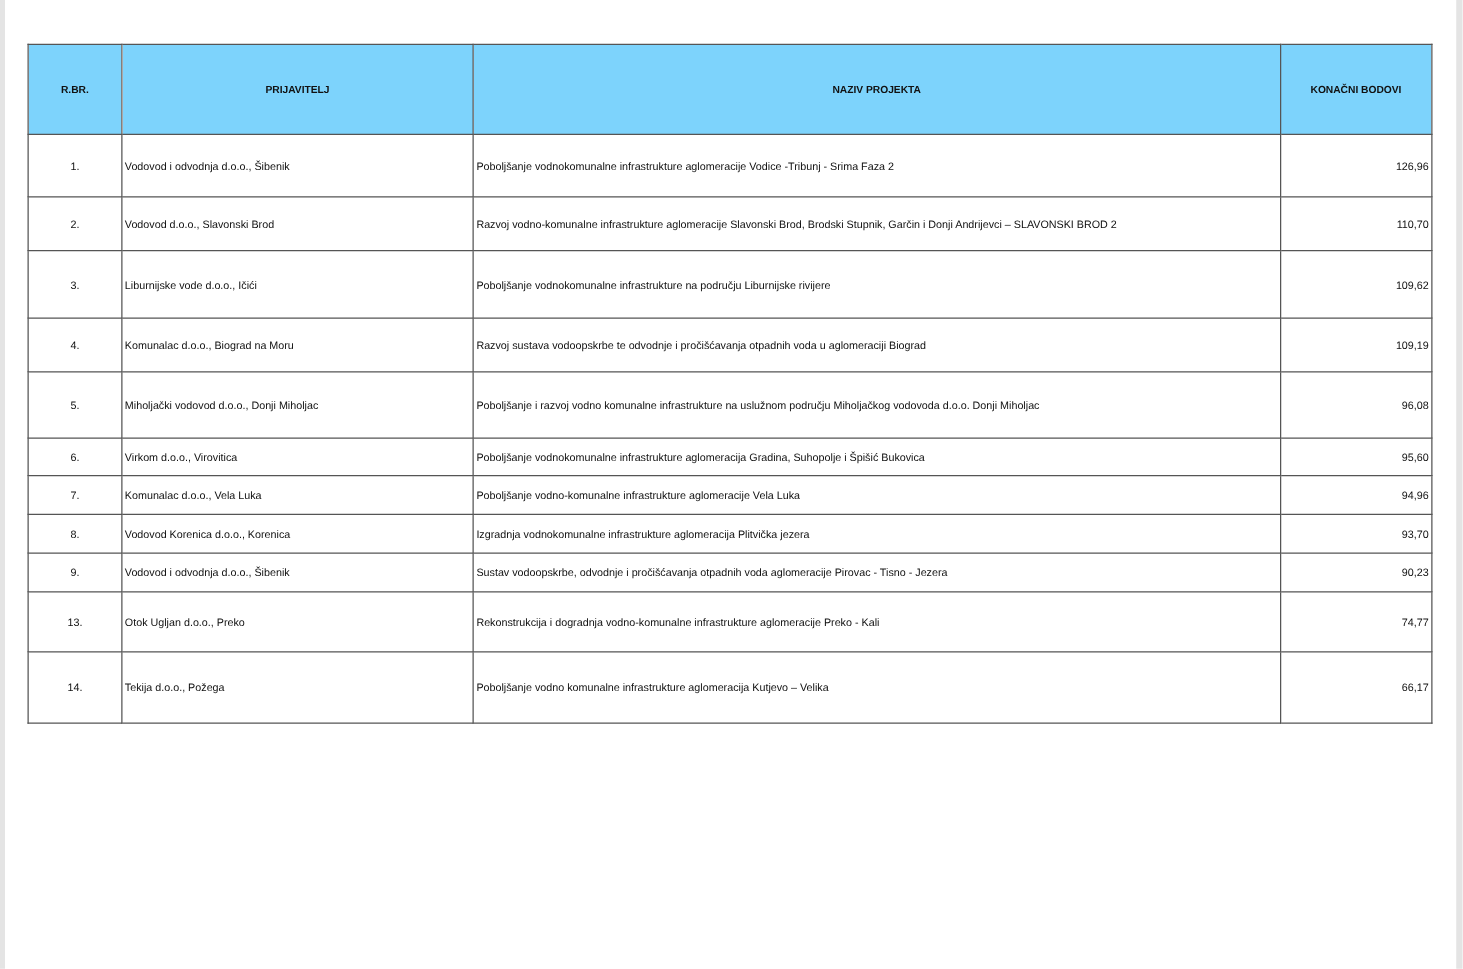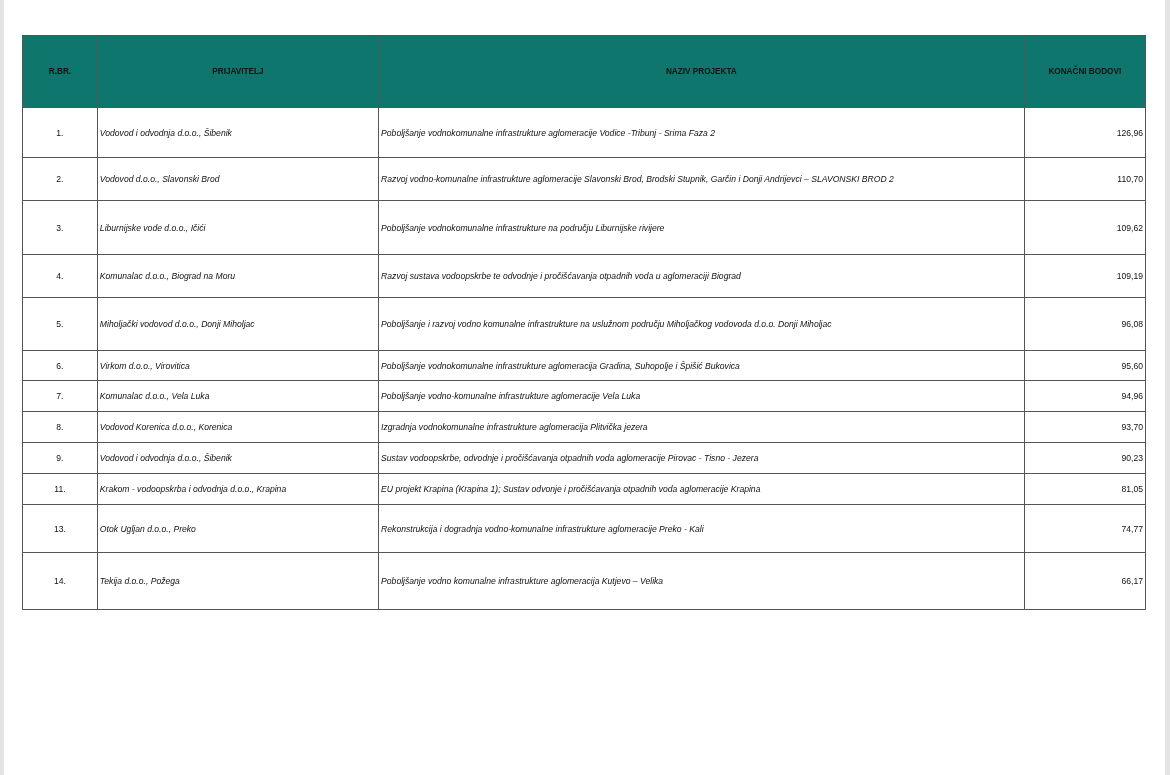--- a/index.html
+++ b/index.html
@@ -20,32 +20,32 @@
     color: #111;
   }
   table.results th, table.results td {
     border: 1px solid #555;
     padding: 0 2px;
     vertical-align: middle;
     overflow: hidden;
     white-space: nowrap;
   }
   table.results th {
-    background: #0f766e;
+    background: #7dd3fc;
     font-weight: bold;
     text-align: center;
     height: 71px;
     font-size: 8.2px;
   }
   .c-rbr { width: 74px; }
   .c-prij { width: 278px; }
   .c-naziv { width: 638px; }
   .c-bod { width: 120px; }
   td.rbr { text-align: center; }
-  td.prij, td.naziv { text-align: left; font-style: italic; }
+  td.prij, td.naziv { text-align: left; }
   td.bod {
     text-align: right;
     padding-right: 5px;
     border-left: 1.5px solid #d9202a;
     border-right: 1.5px solid #d9202a;
     border-top: 1.5px solid #d9202a;
     border-bottom: 1.5px solid #d9202a;
     margin-left: 10px;
   }
 </style>
@@ -118,26 +118,20 @@
         <td class="prij">Vodovod Korenica d.o.o., Korenica</td>
         <td class="naziv">Izgradnja vodnokomunalne infrastrukture aglomeracija Plitvička jezera</td>
         <td class="bod">93,70</td>
       </tr>
       <tr style="height: 31px;">
         <td class="rbr">9.</td>
         <td class="prij">Vodovod i odvodnja d.o.o., Šibenik</td>
         <td class="naziv">Sustav vodoopskrbe, odvodnje i pročišćavanja otpadnih voda aglomeracije Pirovac - Tisno - Jezera</td>
         <td class="bod">90,23</td>
       </tr>
-      <tr style="height: 31px;">
-        <td class="rbr">11.</td>
-        <td class="prij">Krakom - vodoopskrba i odvodnja d.o.o., Krapina</td>
-        <td class="naziv">EU projekt Krapina (Krapina 1); Sustav odvonje i pročišćavanja otpadnih voda aglomeracije Krapina</td>
-        <td class="bod">81,05</td>
-      </tr>
       <tr style="height: 48px;">
         <td class="rbr">13.</td>
         <td class="prij">Otok Ugljan d.o.o., Preko</td>
         <td class="naziv">Rekonstrukcija i dogradnja vodno-komunalne infrastrukture aglomeracije Preko - Kali</td>
         <td class="bod">74,77</td>
       </tr>
       <tr style="height: 57px; padding-left: 17px;">
         <td class="rbr">14.</td>
         <td class="prij">Tekija d.o.o., Požega</td>
         <td class="naziv">Poboljšanje vodno komunalne infrastrukture aglomeracija Kutjevo – Velika</td>

